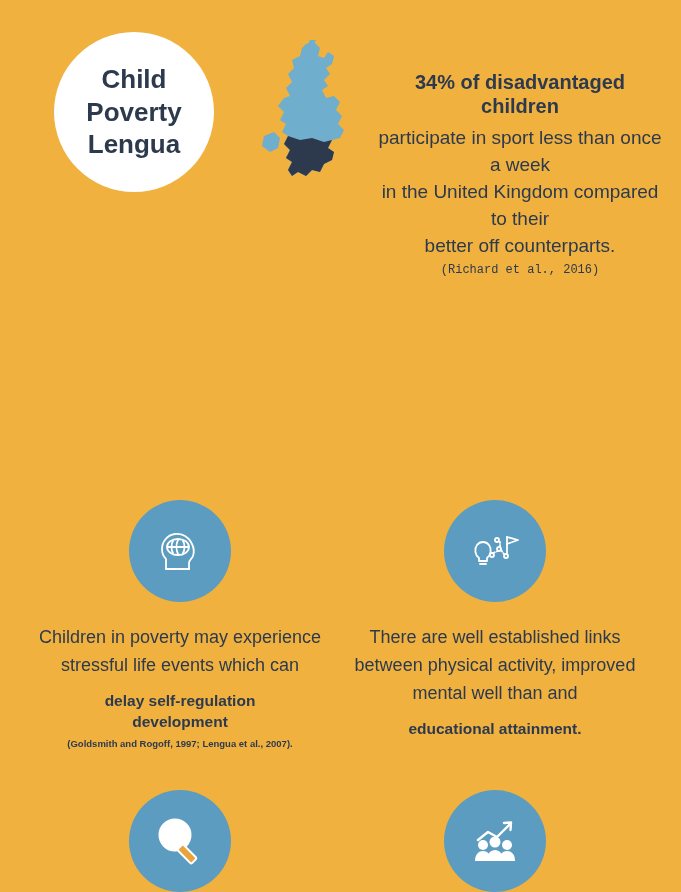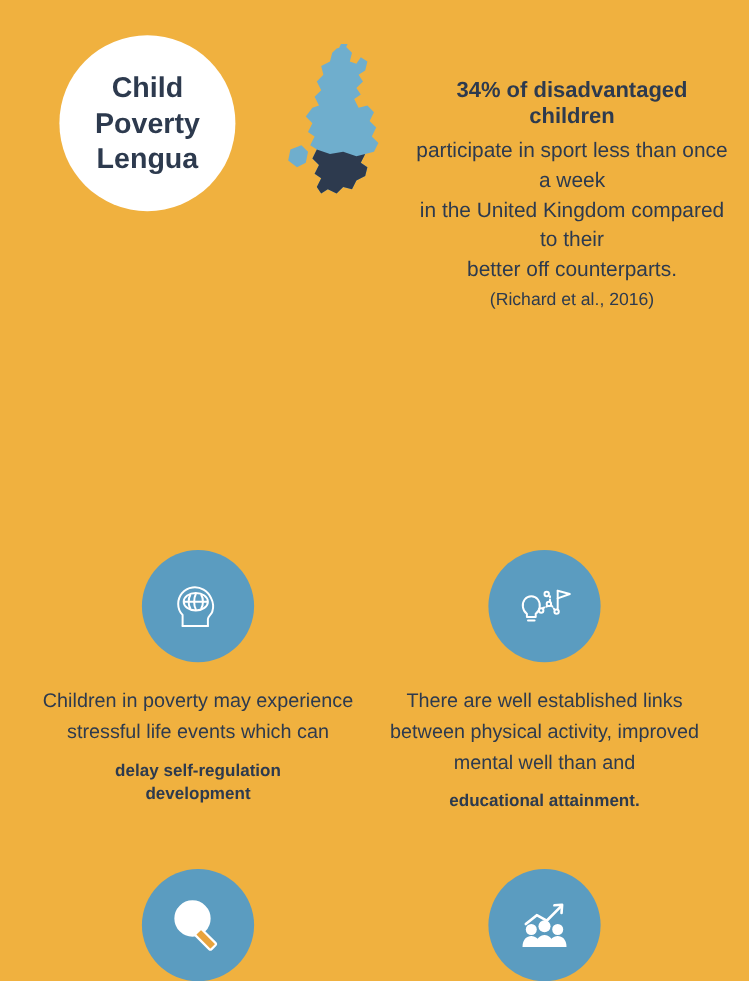--- a/index.html
+++ b/index.html
@@ -62,23 +62,24 @@
     font-weight: bold;
     line-height: 1.22;
     margin: 0 0 6px 0;
   }
   .header-text .body {
     font-size: 19px;
     line-height: 1.42;
     margin: 0;
   }
   .header-text .cite {
-    font-size: 16px;
+    font-size: 12px;
     line-height: 1.42;
     margin: 2px 0 0 0;
+    font-family: Liberation Mono, monospace;
   }
 
   
   .grid {
     position: relative;
   }
   .cell {
     position: absolute;
     width: 300px;
     text-align: center;
@@ -166,20 +167,21 @@
         <path d="M22,19 C20,22 20,28 22,31"></path>
         <path d="M27,18 C25,22 25,28 27,32"></path>
         <path d="M32,19 C34,22 34,28 32,31"></path>
         <path d="M17,25 L37,25"></path>
       </svg>
     </div>
     <p>Children in poverty may experience</p>
     <p>stressful life events which can</p>
     <p class="big" style="margin-top:10px;">delay self-regulation</p>
     <p class="big">development</p>
+    <p class="tiny">(Goldsmith and Rogoff, 1997; Lengua et al., 2007).</p>
   </div>
 
   <div class="cell col-right row-1">
     <div class="icon-circle">
       <svg width="58" height="58" viewBox="0 0 58 58" xmlns="http://www.w3.org/2000/svg" fill="none" stroke="#ffffff" stroke-width="1.8" stroke-linecap="round" stroke-linejoin="round">
 
         <path d="M13,36 C9,33 8,27 11,23 C14,19 20,19 23,23 C26,27 25,33 21,36 L21,39 L13,39 Z"></path>
         <path d="M14,42 L20,42"></path>
 
         <circle cx="26" cy="33" r="2"></circle>

